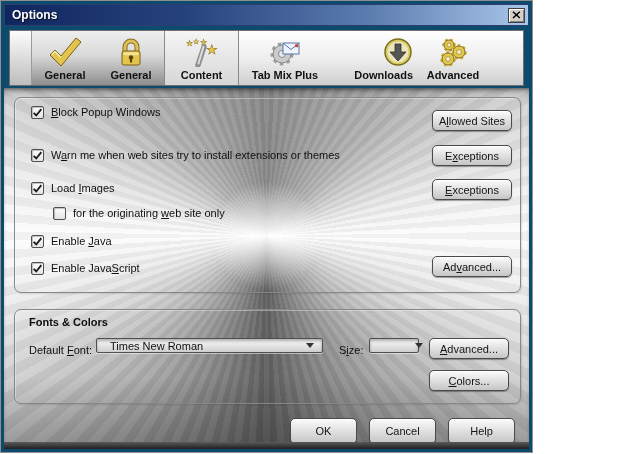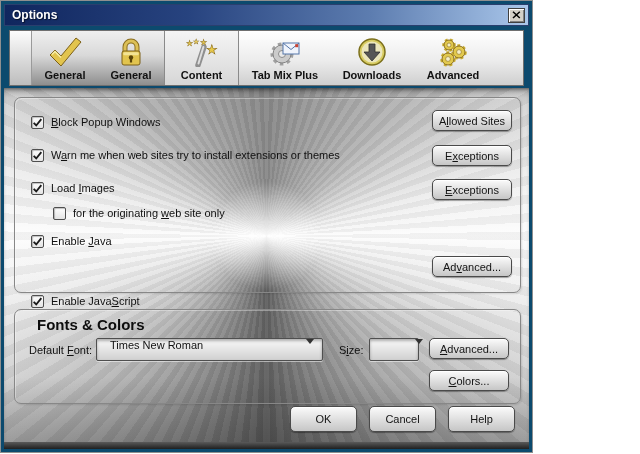--- a/index.html
+++ b/index.html
@@ -64,21 +64,21 @@
     padding-bottom: 4px; gap: 1px; cursor: default;
   }
   .tab.selected {
     width: 74px;
     background: linear-gradient(#f5f5f5, #e3e3e3 60%, #d6d6d6);
     border-right: 1px solid #8a8a8a;
   }
   .tab-label { font-size: 11px; font-weight: bold; color: #111111; white-space: nowrap; }
   .tab-icon { height: 32px; display: flex; align-items: center; justify-content: center; }
   .w62 { width: 66px; } .w64 { width: 66px; }
-  .w88 { width: 92px; } .w80 { width: 82px; } .w78 { width: 80px; }
+  .w88 { width: 92px; } .w80 { width: 82px; align-items: flex-end; } .w78 { width: 80px; }
 
   
   .metal {
     position: relative; flex: 1;
     overflow: hidden;
     background:
       linear-gradient(180deg, rgba(0,0,0,0.18) 0px, rgba(0,0,0,0) 10px, rgba(0,0,0,0) 80%, rgba(0,0,0,0.20) 98%),
       radial-gradient(circle at 50% 41%, rgba(255,255,255,0.95) 0px, rgba(255,255,255,0) 55px),
       repeating-conic-gradient(from 3deg at 50% 41%, rgba(255,255,255,0.06) 0deg 2deg, rgba(30,30,30,0.05) 2deg 4deg),
       conic-gradient(from 0deg at 50% 41%,
@@ -93,21 +93,21 @@
   }
 
   .groupbox {
     position: absolute; left: 10px; right: 8px;
     border: 1px solid #878787;
     border-radius: 7px;
     box-shadow: inset 1px 1px 0 rgba(255,255,255,0.35), 1px 1px 2px rgba(0,0,0,0.12);
   }
   .gb1 { top: 9px; height: 196px; }
   .gb2 { top: 221px; height: 95px; }
-  .gb-title { position: absolute; left: 22px; top: 6px; font-size: 15px; font-weight: bold; color: #0d0d0d; }
+  .gb-title { position: absolute; left: 14px; top: 6px; font-size: 11px; font-weight: bold; color: #0d0d0d; }
 
   .cb-row { position: absolute; display: flex; align-items: center; gap: 7px; height: 16px; }
   .checkbox {
     width: 13px; height: 13px; flex: 0 0 13px;
     background: linear-gradient(#ffffff, #e4e4e4);
     border: 1px solid #4f4f4f;
     border-radius: 2px;
     box-shadow: inset 1px 1px 1px rgba(0,0,0,0.25);
     display: flex; align-items: center; justify-content: center;
     cursor: default;
@@ -126,38 +126,38 @@
     font-family: "Liberation Sans", sans-serif;
     font-size: 11px; color: #141414;
     display: flex; align-items: center; justify-content: center;
     cursor: default; white-space: nowrap;
   }
   .side-btn { width: 80px; right: 8px; margin-left: 36px; }
 
   .field-label { position: absolute; font-size: 11px; color: #101010; white-space: nowrap; }
 
   .combo {
-    position: absolute; height: 23px;
+    position: absolute; height: 15px;
     border: 1px solid #4f4f4f;
     border-radius: 2px;
     background: linear-gradient(#fafafa, #d0d0d0);
     box-shadow: inset 0 2px 3px rgba(0,0,0,0.3), 0 1px 0 rgba(255,255,255,0.5);
-    display: flex; align-items: flex-start;
+    display: flex; align-items: center;
     font-size: 11px; color: #101010;
     padding: 0 8px 0 13px;
     cursor: default;
   }
   .combo .combo-value { flex: 1; white-space: nowrap; overflow: hidden; }
   .combo-arrow {
     width: 0; height: 0; flex: 0 0 auto;
     border-left: 4px solid transparent; border-right: 4px solid transparent;
     border-top: 5px solid #333333;
   }
 
-  .footer-btn { width: 67px; height: 26px; top: 318px; }
+  .footer-btn { width: 67px; height: 26px; top: 330px; }
 
   .icon-svg text { font-family: "DejaVu Sans", sans-serif; }
 </style>
 </head>
 <body>
 
 <div class="window">
 
   <div class="titlebar">
     <span class="title">Options</span>
@@ -250,21 +250,21 @@
         </span>
         <span class="tab-label">Advanced</span>
       </div>
     </div>
   </div>
 
   <div class="metal">
 
     <div class="groupbox gb1">
 
-      <div class="cb-row" style="left:16px; top:16px;">
+      <div class="cb-row" style="left:16px; top:6px;">
         <span class="checkbox">
           <svg width="11" height="11" viewBox="0 0 13 13">
               <polyline points="2,7 5,10 11,2.5" fill="none" stroke="#1a1a1a" stroke-width="2.2"></polyline>
             </svg>
         </span>
         <span class="cb-label"><span></span><span class="ak">B</span><span>lock Popup Windows</span></span>
       </div>
 
       <div class="cb-row" style="left:16px; top:49px;">
         <span class="checkbox">
@@ -295,21 +295,21 @@
 
       <div class="cb-row" style="left:16px; top:135px;">
         <span class="checkbox">
           <svg width="11" height="11" viewBox="0 0 13 13">
               <polyline points="2,7 5,10 11,2.5" fill="none" stroke="#1a1a1a" stroke-width="2.2"></polyline>
             </svg>
         </span>
         <span class="cb-label"><span>Enable </span><span class="ak">J</span><span>ava</span></span>
       </div>
 
-      <div class="cb-row" style="left:16px; top:162px;margin-top:33px;">
+      <div class="cb-row" style="left:16px; top:162px;">
         <span class="checkbox">
           <svg width="11" height="11" viewBox="0 0 13 13">
               <polyline points="2,7 5,10 11,2.5" fill="none" stroke="#1a1a1a" stroke-width="2.2"></polyline>
             </svg>
         </span>
         <span class="cb-label"><span>Enable Java</span><span class="ak">S</span><span>cript</span></span>
       </div>
 
       <div class="btn side-btn" style="top:12px;">
           <span><span>A</span><span class="ak">l</span><span>lowed Sites</span></span>

